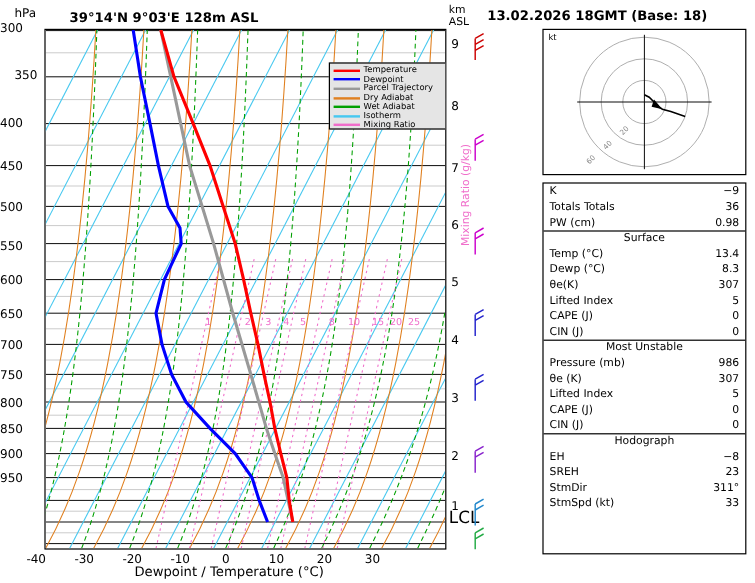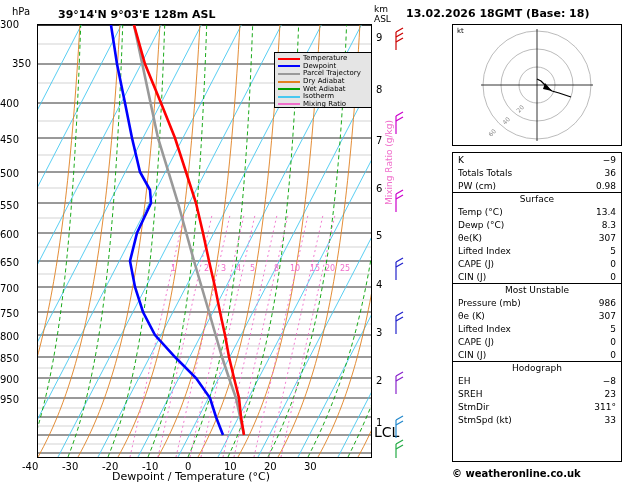--- a/index.html
+++ b/index.html
@@ -407,14 +407,13 @@
         <span class="k">StmDir</span>
         <span class="v">311°</span>
       </div>
       <div class="r">
         <span class="k">StmSpd (kt)</span>
         <span class="v">33</span>
       </div>
     </div>
   </div>
 
-  <div id="copyright">© weatheronline.co.uk</div>
 </div>
 
 </body></html>

